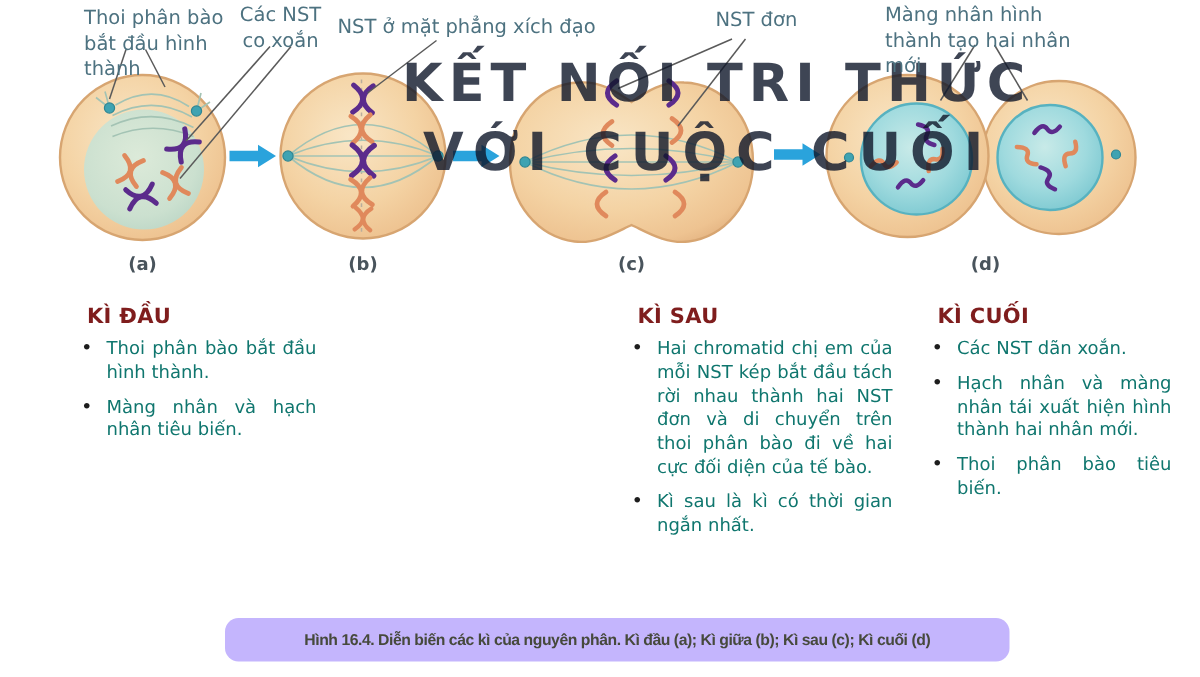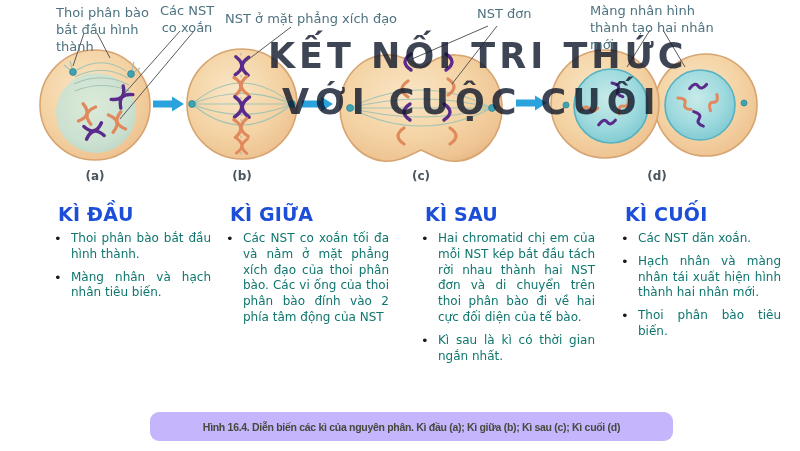--- a/index.html
+++ b/index.html
@@ -17,21 +17,21 @@
       color:#0f172a;opacity:.8;z-index:5;white-space:nowrap;}
   .wm1{left:268px;top:36px;}
   .wm2{left:282px;top:82px;letter-spacing:6px;}
   .stage{position:absolute;width:42px;text-align:center;font-size:12px;font-weight:bold;
          color:#49545c;z-index:6;top:169px;}
   .st-a{left:74px;} .st-b{left:221px;} .st-c{left:400px;} .st-d{left:636px;}
   .cols{position:absolute;top:196px;left:0;width:800px;height:214px;}
   .col{position:absolute;top:7px;}
   .col-1{left:51px;width:160px;} .col-2{left:223px;width:166px;}
   .col-3{left:418px;width:177px;} .col-4{left:618px;width:163px;}
-  .col h3{margin:0 0 6px 7px;font-size:19px;font-weight:bold;color:#1d4ed8;letter-spacing:.2px;}
+  .col h3{margin:0 0 6px 7px;font-size:14px;font-weight:bold;color:#7f1d1d;letter-spacing:.2px;}
   .col ul{margin:0;padding-left:15px;list-style:none;}
   .col li{position:relative;margin:0 0 7px 0;font-size:12px;line-height:1.32;color:#0f766e;
           text-align:justify;padding-left:5px;}
   .col li::before{content:"•";position:absolute;left:-12px;top:-1px;font-size:13px;color:#1d1d1d;}
   .caption{position:absolute;left:150px;top:412px;width:523px;height:29px;background:#c4b5fd;
            border-radius:9px;display:flex;align-items:center;justify-content:center;}
   .caption span{font-family:"Liberation Sans",sans-serif;font-size:10.5px;font-weight:bold;
                 color:#46493c;white-space:nowrap;letter-spacing:-.3px;}
 </style>
 </head>
@@ -193,26 +193,20 @@
   </div>
 
   <div class="cols">
     <div class="col col-1">
       <h3>KÌ ĐẦU</h3>
       <ul>
         <li>Thoi phân bào bắt đầu hình thành.</li>
         <li>Màng nhân và hạch nhân tiêu biến.</li>
       </ul>
     </div>
-    <div class="col col-2">
-      <h3>KÌ GIỮA</h3>
-      <ul>
-        <li>Các NST co xoắn tối đa và nằm ở mặt phẳng xích đạo của thoi phân bào. Các vi ống của thoi phân bào đính vào 2 phía tâm động của NST</li>
-      </ul>
-    </div>
     <div class="col col-3">
       <h3>KÌ SAU</h3>
       <ul>
         <li>Hai chromatid chị em của mỗi NST kép bắt đầu tách rời nhau thành hai NST đơn và di chuyển trên thoi phân bào đi về hai cực đối diện của tế bào.</li>
         <li>Kì sau là kì có thời gian ngắn nhất.</li>
       </ul>
     </div>
     <div class="col col-4">
       <h3>KÌ CUỐI</h3>
       <ul>

